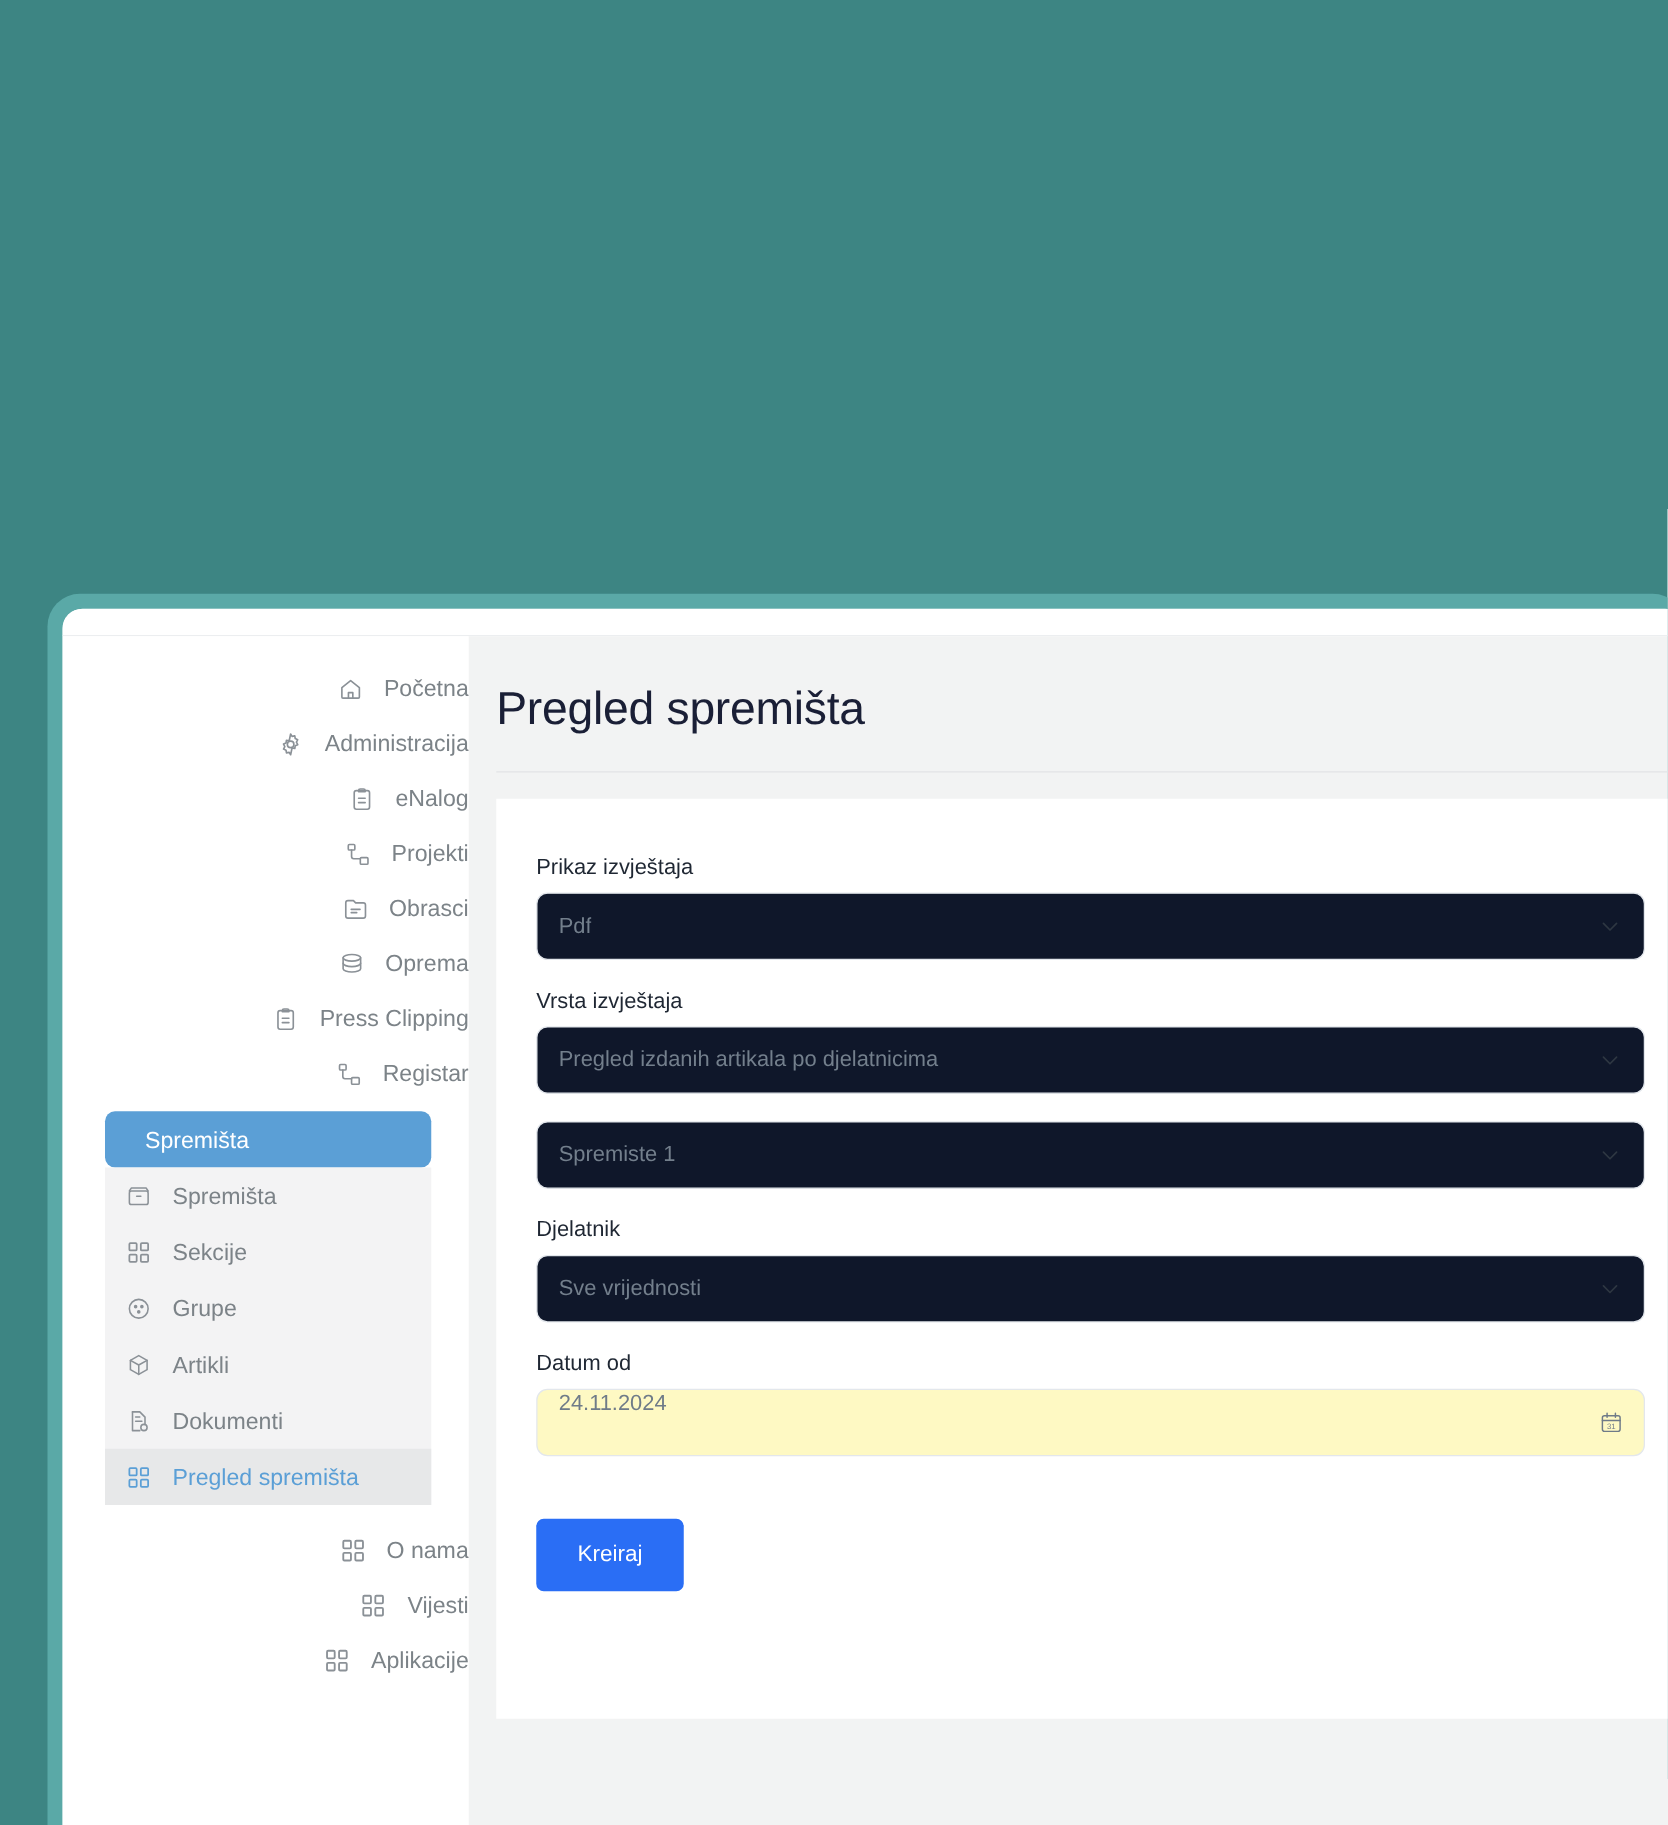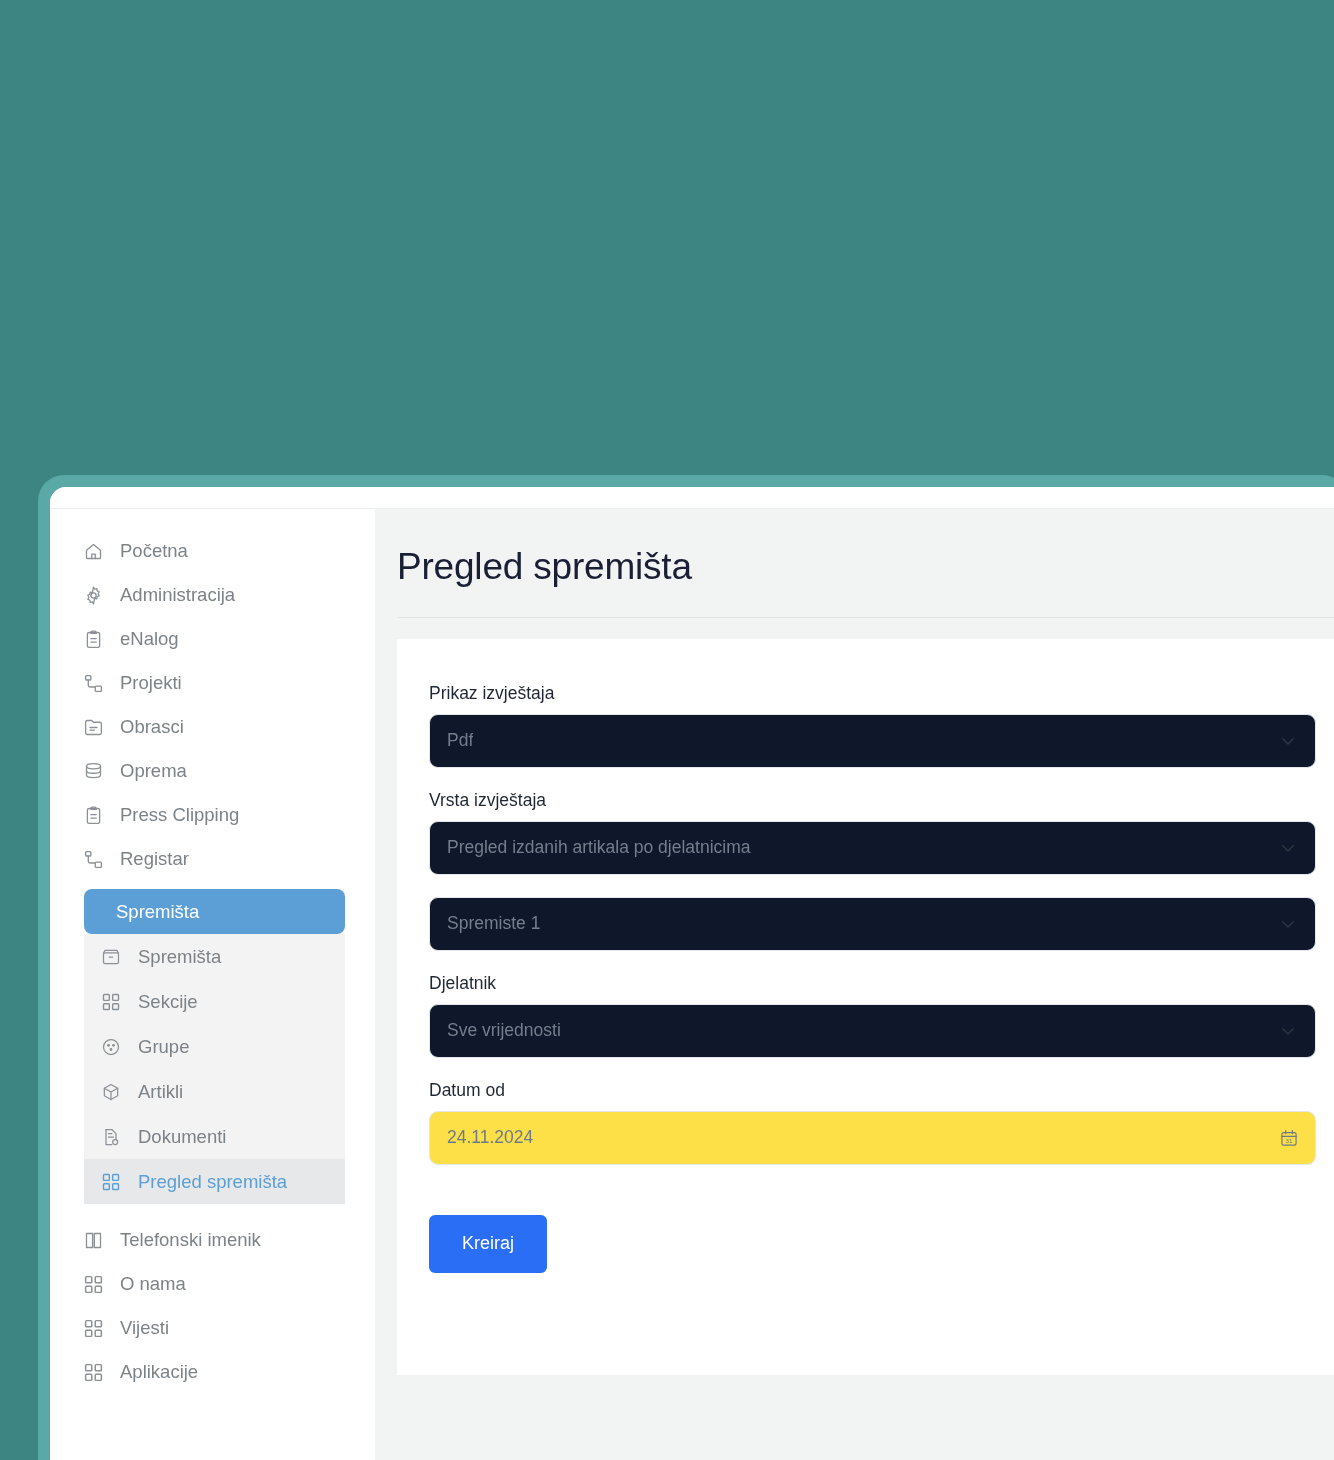--- a/index.html
+++ b/index.html
@@ -62,20 +62,21 @@
   }
 
   .nav-item {
     display: flex;
     align-items: center;
     height: 44px;
     padding-left: 32px;
     color: #7c8388;
     font-size: 18.5px;
     cursor: pointer;
+    justify-content: flex-end;
   }
   .nav-item .nav-icon {
     width: 22px;
     height: 22px;
     margin-right: 16px;
     flex: 0 0 22px;
     display: flex;
     align-items: center;
     justify-content: center;
   }
@@ -196,25 +197,25 @@
   #date-row {
     display: flex;
     gap: 13px;
     margin-bottom: 28px;
   }
   #date-row .field { flex: 1 1 0; margin-bottom: 0; }
 
   .date-box {
     position: relative;
     height: 54px;
-    background: #fde047;
+    background: #fef9c3;
     border: 1px solid #e3e7ec;
     border-radius: 9px;
     display: flex;
-    align-items: center;
+    align-items: flex-start;
     padding: 0 50px 0 17px;
     cursor: pointer;
   }
   .date-value {
     font-size: 17.5px;
     color: #6f7b88;
   }
   .cal-icon {
     position: absolute;
     right: 16px;
@@ -419,30 +420,20 @@
                 <rect x="14" y="14" width="7" height="7" rx="1"></rect>
               </svg>
             </span>
             <span class="nav-label">Pregled spremišta</span>
           </div>
 
         </div>
 
         <div id="nav-bottom">
 
-          <div class="nav-item">
-            <span class="nav-icon">
-              <svg viewBox="0 0 24 24" fill="none" stroke="#8b9197" stroke-width="1.5" stroke-linecap="round" stroke-linejoin="round">
-                <path d="M4 4h7v16H4z"></path>
-                <path d="M13 4h7v16h-7z"></path>
-                <path d="M11 4v16"></path>
-              </svg>
-            </span>
-            <span class="nav-label">Telefonski imenik</span>
-          </div>
 
           <div class="nav-item">
             <span class="nav-icon">
               <svg viewBox="0 0 24 24" fill="none" stroke="#8b9197" stroke-width="1.7" stroke-linecap="round" stroke-linejoin="round">
                 <rect x="3" y="3" width="7" height="7" rx="1"></rect>
                 <rect x="14" y="3" width="7" height="7" rx="1"></rect>
                 <rect x="3" y="14" width="7" height="7" rx="1"></rect>
                 <rect x="14" y="14" width="7" height="7" rx="1"></rect>
               </svg>
             </span>

